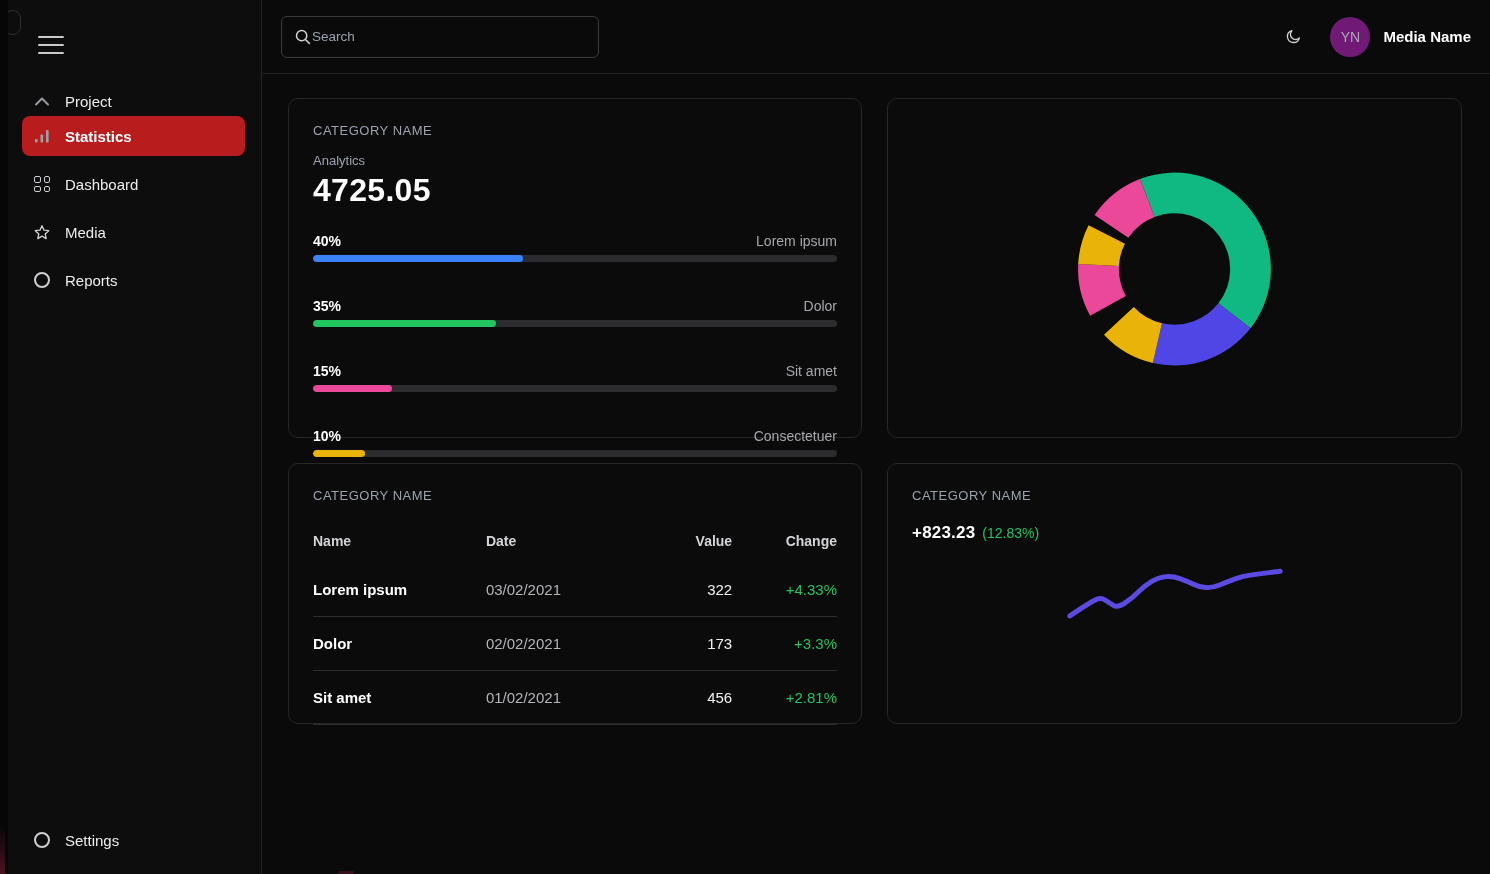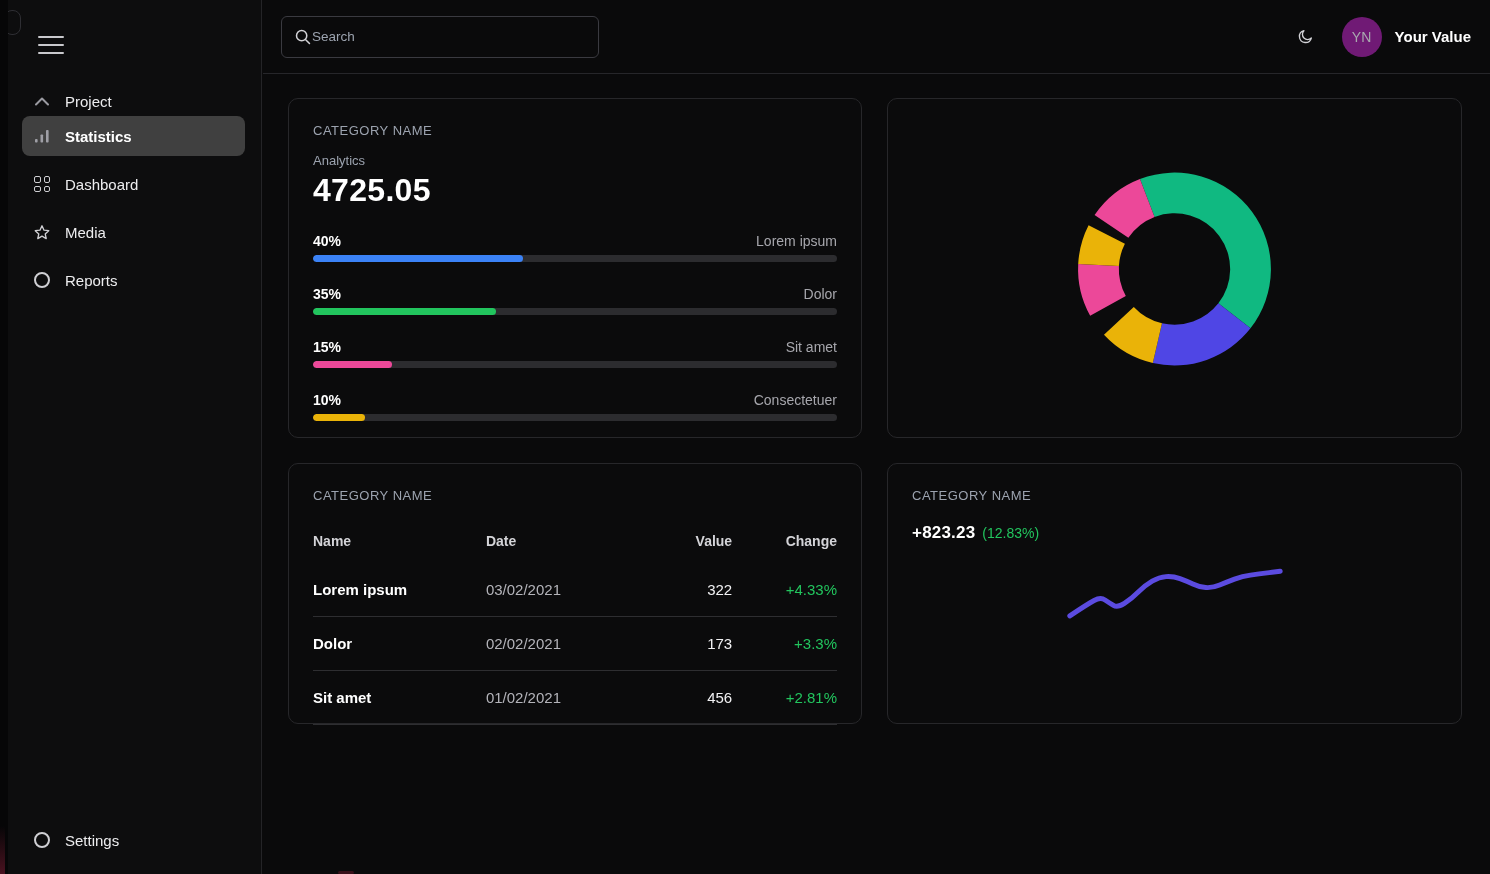--- a/index.html
+++ b/index.html
@@ -23,21 +23,21 @@
   .hamburger { margin:32px 0 0 38px; width:26px; height:26px; display:flex; flex-direction:column;
                justify-content:center; gap:6px; cursor:pointer; background:none; border:none; }
   .hamburger span { display:block; width:26px; height:2px; background:#c9c9cd; border-radius:1px; }
 
   .nav-group-header { display:flex; align-items:center; gap:14px; margin:34px 0 6px 33px; cursor:pointer; }
   .nav-group-header .glabel { font-size:15px; color:#ededef; }
 
   .nav { padding:0 16px 0 22px; }
   .nav-item { display:flex; align-items:center; gap:14px; height:40px; padding:0 11px;
               border-radius:8px; margin-bottom:8px; cursor:pointer; color:#ededef; }
-  .nav-item.active { background:#404040; }
+  .nav-item.active { background:#b91c1c; }
   .nav-item.active .nlabel { font-weight:bold; color:#ffffff; }
   .nlabel { font-size:15px; }
   .icon16 { width:18px; height:18px; display:flex; align-items:center; justify-content:center; flex:0 0 18px; }
   .circle-ic { width:16px; height:16px; border:2px solid #cfcfd3; border-radius:50%; }
   .grid-ic { width:16px; height:16px; display:grid; grid-template-columns:1fr 1fr; gap:3px; }
   .grid-ic i { border:1.6px solid #cfcfd3; border-radius:2px; }
   .settings-item { position:absolute; left:22px; bottom:6px; width:224px; }
 
   
   .main { position:absolute; left:263px; top:0; width:1227px; height:874px; }
@@ -57,21 +57,21 @@
   
   .cards { display:grid; grid-template-columns:574px 575px; grid-template-rows:340px 261px;
            gap:25px; padding:24px 0 0 25px; }
   .card { background:#0b0b0c; border:1px solid #27272a; border-radius:10px; padding:24px; position:relative; }
   .cat-label { font-size:13px; color:#9ca3af; letter-spacing:.5px; }
 
   
   .subtitle { font-size:13px; color:#9ca3af; margin-top:15px; }
   .big-value { font-size:32px; font-weight:bold; color:#ffffff; margin-top:4px; letter-spacing:.3px; }
   .bar-group { margin-top:24px; }
-  .bar-item { margin-bottom:24px; }
+  .bar-item { margin-bottom:36px; }
   .bar-labels { display:flex; justify-content:space-between; align-items:baseline; margin-bottom:6px; }
   .bar-pct { font-size:14px; font-weight:bold; color:#ffffff; }
   .bar-name { font-size:14px; color:#a7a7ad; }
   .bar-track { width:100%; height:7px; background:#2c2c2f; border-radius:4px; overflow:hidden; }
   .bar-fill { height:100%; border-radius:4px; }
 
   
   .donut-svg { position:absolute; inset:0; width:100%; height:100%; }
 
   
@@ -174,21 +174,21 @@
     </div>
     <div class="topbar-right">
       <button class="moon-btn">
         <span style="display:flex;">
           <svg width="17" height="17" viewBox="0 0 24 24">
               <path d="M20.2 14.2A8.5 8.5 0 1 1 9.8 3.8a7 7 0 0 0 10.4 10.4z" fill="none" stroke="#d2d2d6" stroke-width="1.9" stroke-linejoin="round"></path>
             </svg>
         </span>
       </button>
       <div class="avatar">YN</div>
-      <div class="username">Your Value</div>
+      <div class="username">Media Name</div>
     </div>
   </header>
 
   <section class="cards">
 
     <div class="card">
       <div class="cat-label">CATEGORY NAME</div>
       <div class="subtitle">Analytics</div>
       <div class="big-value">4725.05</div>
       <div class="bar-group">

